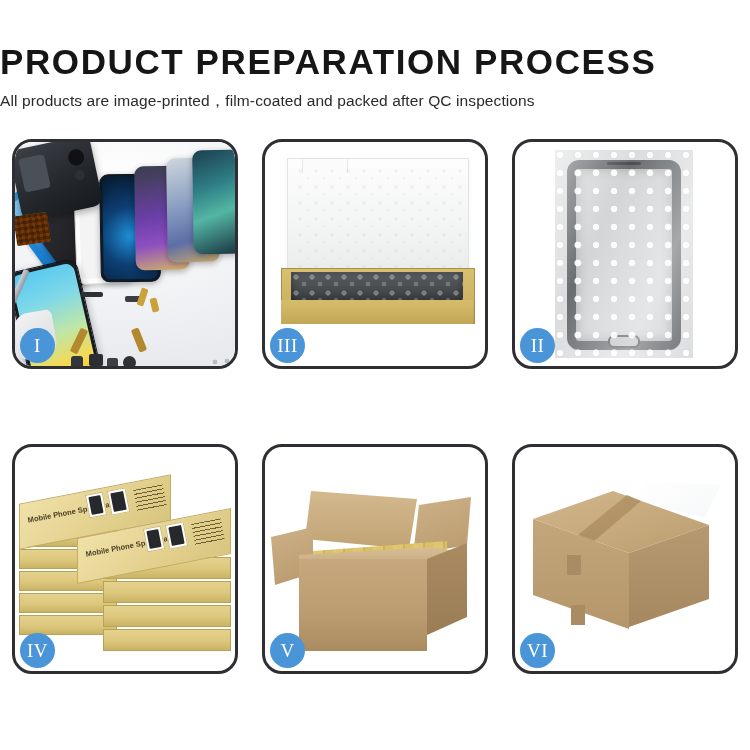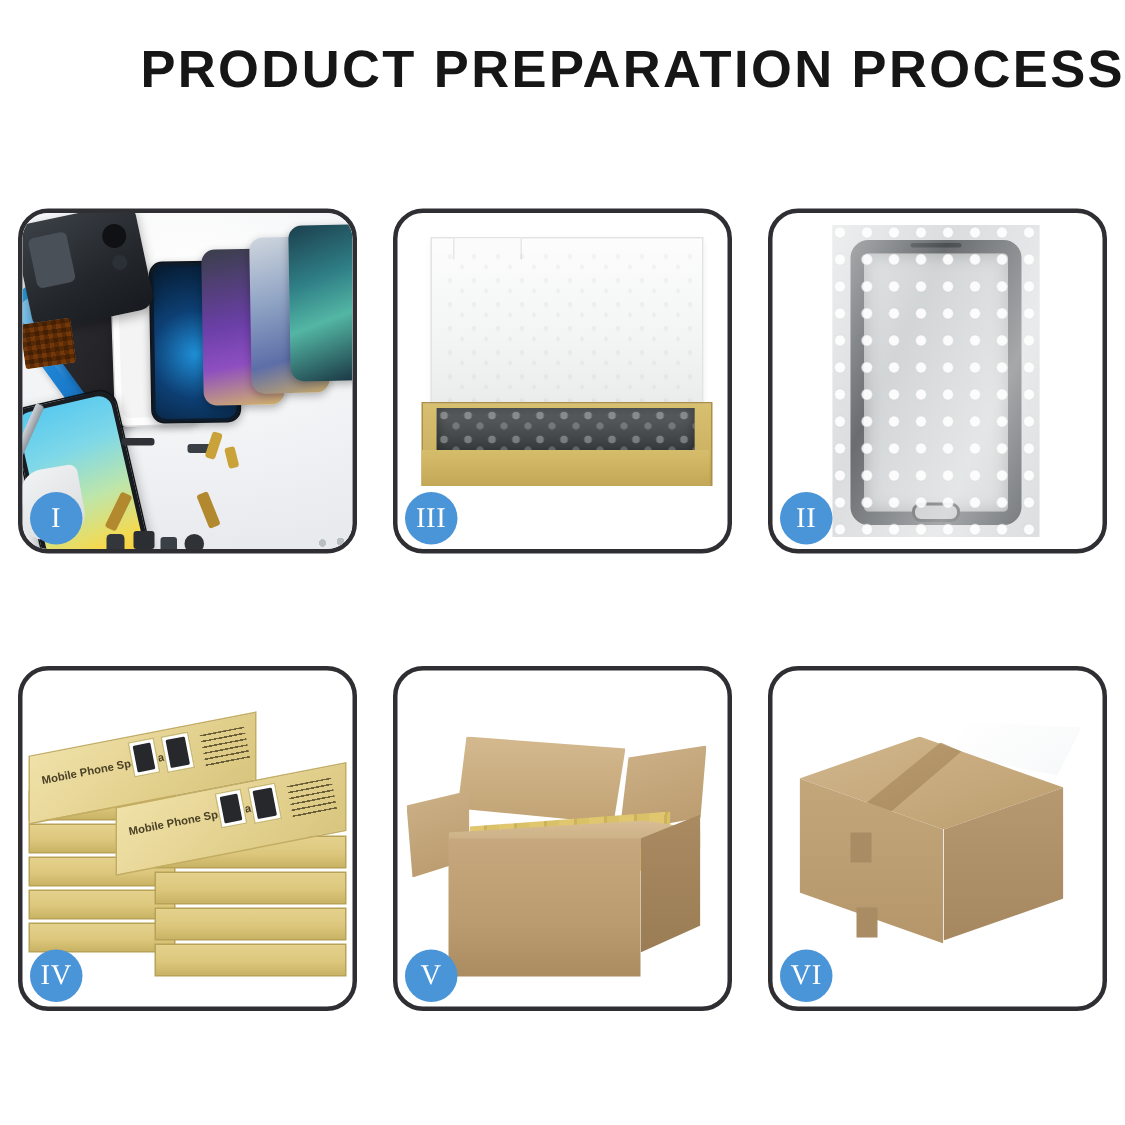--- a/index.html
+++ b/index.html
@@ -6,21 +6,21 @@
   body{
     width:750px;height:750px;
     background:#ffffff;
     font-family:"Liberation Sans", sans-serif;
     overflow:hidden;
     position:relative;
   }
   .page{width:750px;height:750px;position:relative;}
 
   
-  .header{padding-top:29px;text-align:right;}
+  .header{padding-top:44px;text-align:left;}
   .title{
     font-size:35px;
     letter-spacing:1.6px;
     font-weight:700;
     color:#161616;
     line-height:1;
     white-space:nowrap;
   }
   .subtitle{
     margin-top:12px;
@@ -340,20 +340,21 @@
     clip-path:polygon(10px 0,86px 4px,70px 36px,0 22px);
   }
 </style>
 </head>
 <body>
 
 <div class="page">
 
   <div class="header">
     <div class="title">PRODUCT PREPARATION PROCESS</div>
+    <div class="subtitle">All products are image-printed，film-coated and packed after QC inspections</div>
   </div>
 
   <div class="grid">
 
     <div class="panel p1">
       <div class="panel-media">
         <div class="sheen"></div>
         <div class="phone film"></div>
         <div class="phone film2"></div>
         <div class="phone glassw"></div>

